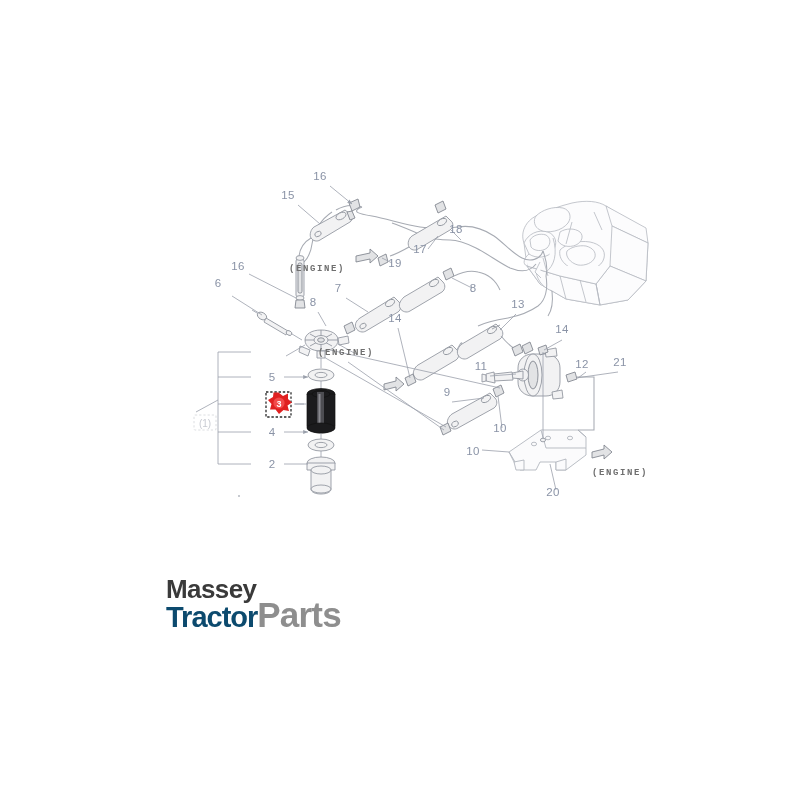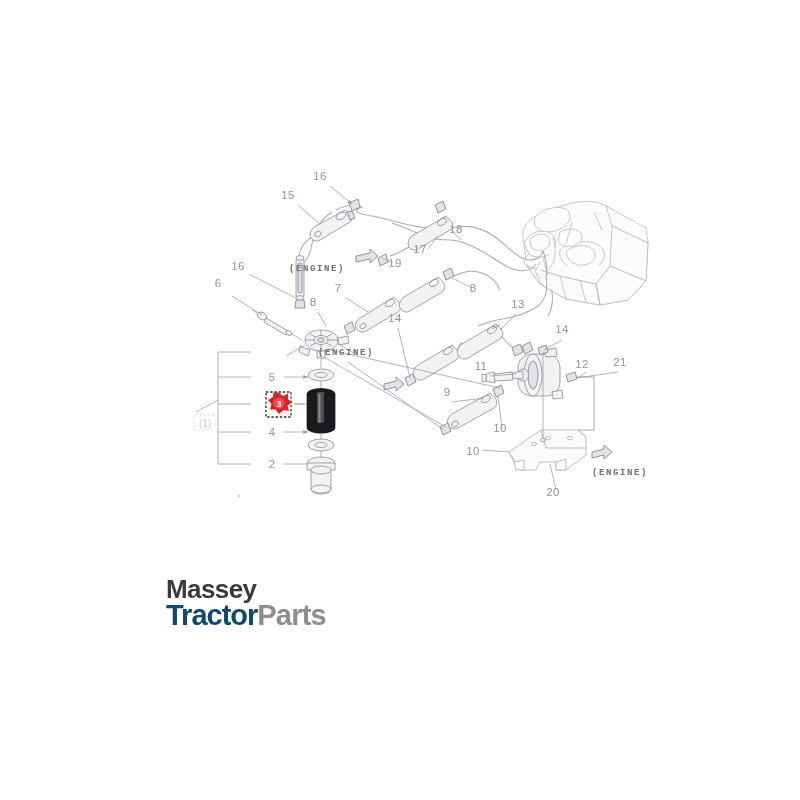--- a/index.html
+++ b/index.html
@@ -70,21 +70,21 @@
     line-height:30px;
     white-space:nowrap;
   }
   .logo-tractor{
     font-family:"Liberation Sans",sans-serif;
     font-weight:700;font-size:29px;
     color:#0c4a6e;letter-spacing:-1px;
   }
   .logo-parts{
     font-family:"Liberation Sans",sans-serif;
-    font-weight:700;font-size:29px;
+    font-weight:700;font-size:35px;
     color:#8e8e8e;letter-spacing:-0.8px;
   }
 </style>
 </head>
 <body>
 
 <div id="stage">
 
   <svg class="diagram" viewBox="0 0 800 800">
     <defs>

